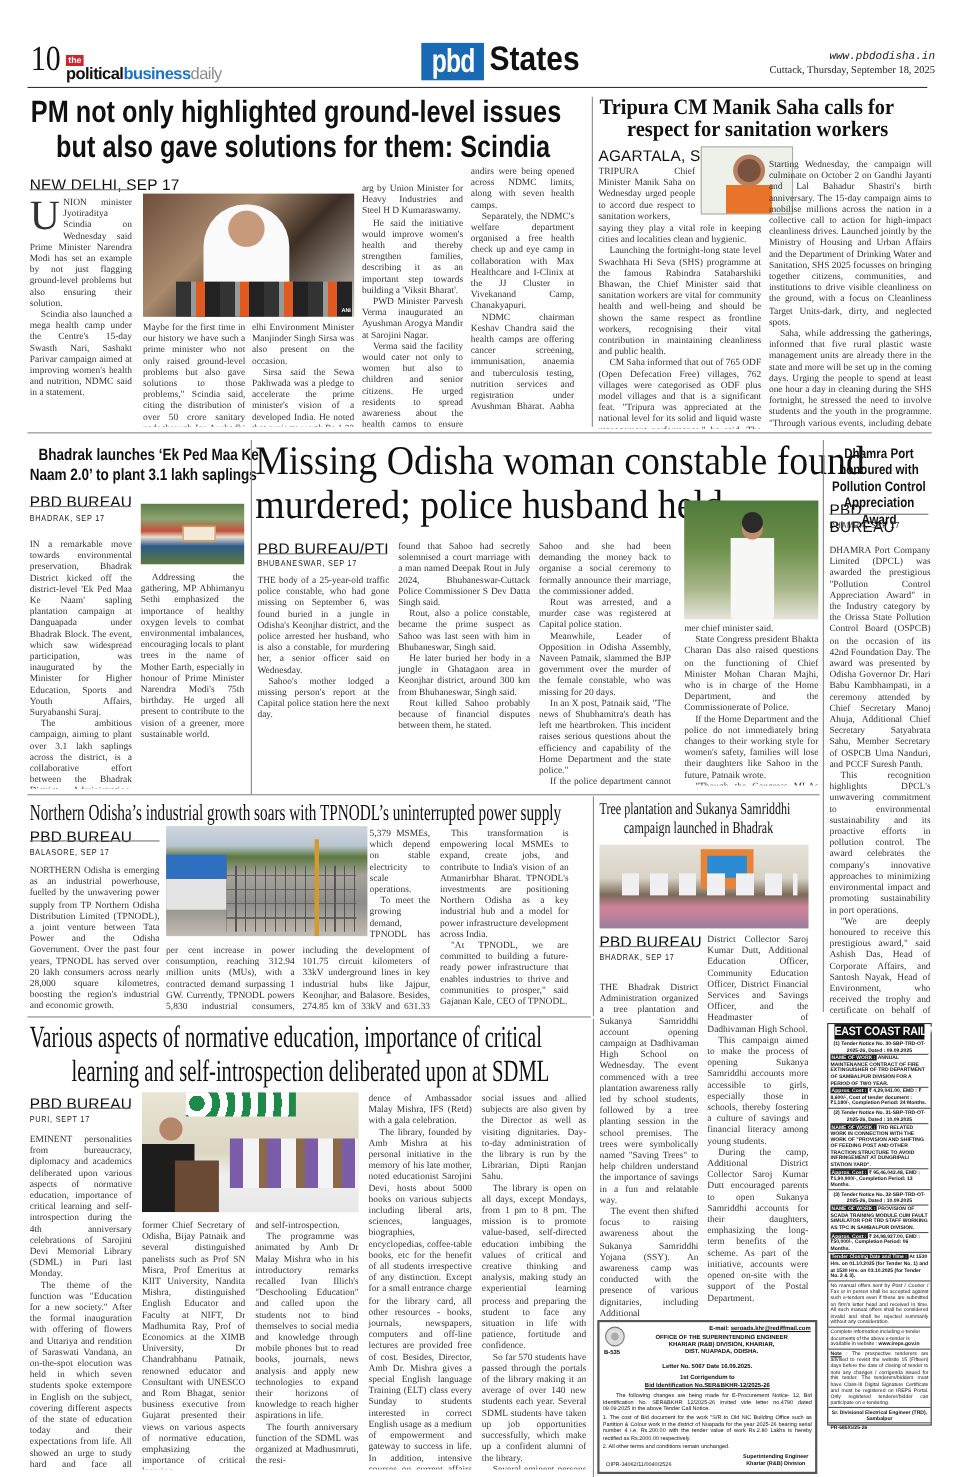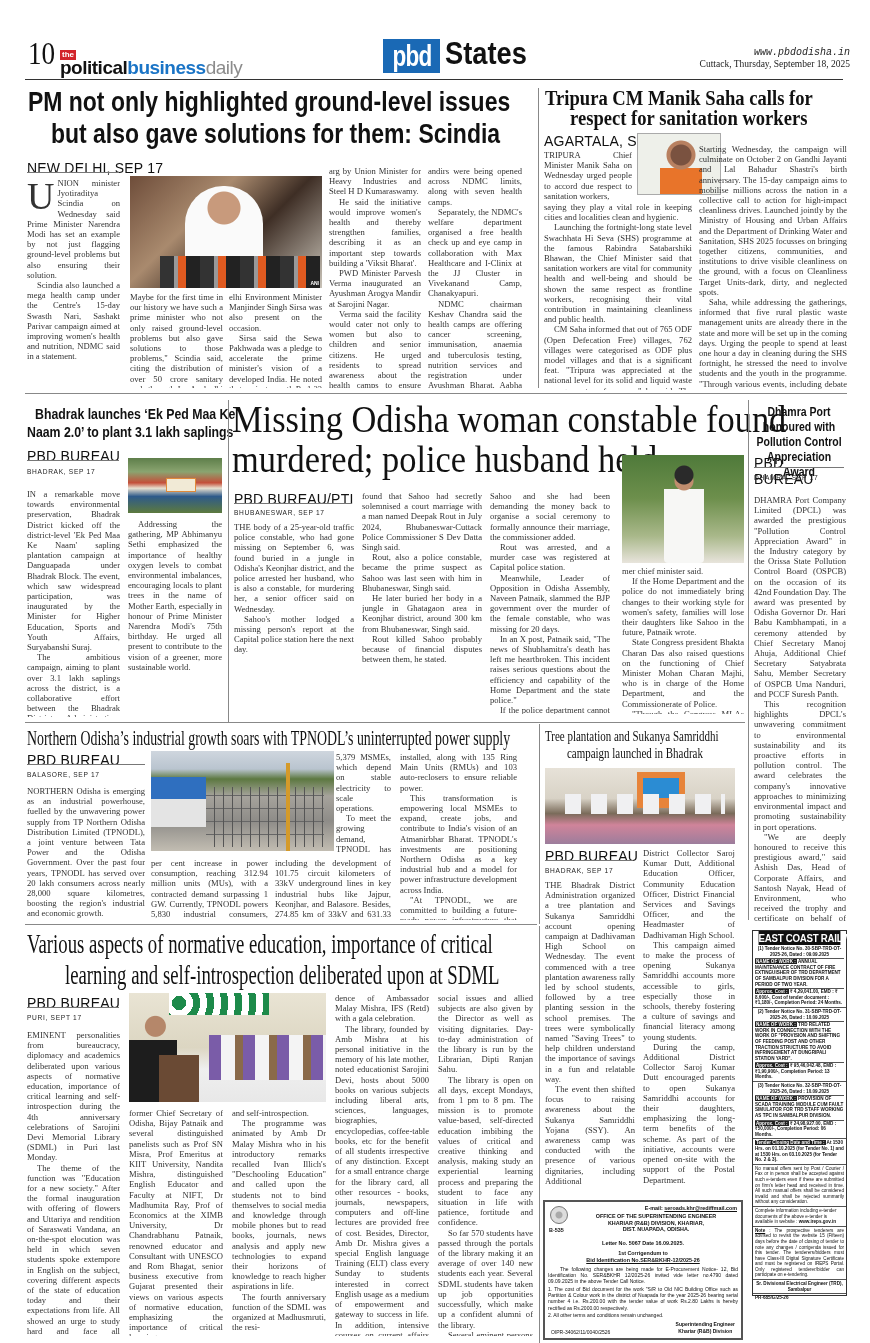--- a/index.html
+++ b/index.html
@@ -19,21 +19,21 @@
 .ad{font-family:"Liberation Sans",sans-serif;color:#111}
 .dropcap{float:left;font-size:38px;line-height:32px;margin:2px 3px 0 0;font-family:"Liberation Serif",serif}
 </style>
 </head>
 <body>
 
 <div class="abs" style="left:0;top:0;width:870px;height:82px">
   <div class="abs" style="left:28px;top:36px;font-family:'Liberation Serif',serif;font-size:32px;line-height:34px;color:#111;transform:scaleX(.85);transform-origin:left">10</div>
   <div class="abs" style="left:60px;top:42px;">
     <div style="display:inline-block;background:#d2232a;color:#fff;font-family:'Liberation Sans',sans-serif;font-weight:bold;font-size:8px;line-height:8px;padding:1px 2px">the</div>
-    <div style="font-family:'Liberation Sans',sans-serif;font-weight:bold;font-size:19px;line-height:15px;letter-spacing:-.5px;margin-top:-1px">
+    <div style="font-family:'Liberation Sans',sans-serif;font-weight:bold;font-size:15px;line-height:15px;letter-spacing:-.5px;margin-top:-1px">
       <span style="color:#111">political</span><span style="color:#1a74c6">business</span><span style="color:#8c8c8c;font-weight:normal">daily</span>
     </div>
   </div>
   <div class="abs" style="left:383px;top:39px;width:57px;height:34px;background:#1a69b5;display:flex;align-items:center;justify-content:center">
     <span style="font-family:'Liberation Sans',sans-serif;font-weight:bold;color:#fff;font-size:30px;line-height:30px;letter-spacing:-1px;transform:scaleX(.75);display:inline-block">pbd</span>
   </div>
   <div class="abs" style="left:445px;top:36px;font-family:'Liberation Sans',sans-serif;font-weight:bold;font-size:31px;line-height:36px;color:#111;transform:scaleX(.88);transform-origin:left">States</div>
   <div class="abs" style="right:20px;top:47px;font-family:Liberation Mono, monospace;font-style:italic;font-size:10px;color:#222">www.pbdodisha.in</div>
   <div class="abs" style="right:20px;top:59px;font-family:'Liberation Serif',serif;font-size:9.5px;color:#222">Cuttack, Thursday, September 18, 2025</div>
   <div class="abs rule" style="left:25px;top:79px;width:818px;height:1px"></div>
@@ -62,21 +62,21 @@
   <div class="abs txt" style="left:204px;top:206px;width:93px;height:96px">
       <p class="ni">elhi Environment Minister Manjinder Singh Sirsa was also present on the occasion.</p>
       <p>Sirsa said the Sewa Pakhwada was a pledge to accelerate the prime minister's vision of a developed India. He noted that projects worth Rs 1.23 lakh crore sanctioned by the Centre for Delhi would be taken up under the campaign.</p>
     </div>
   <div class="abs txt" style="left:304px;top:80px;width:92px;height:222px">
       <p class="ni">arg by Union Minister for Heavy Industries and Steel H D Kumaraswamy.</p>
       <p>He said the initiative would improve women's health and thereby strengthen families, describing it as an important step towards building a 'Viksit Bharat'.</p>
       <p>PWD Minister Parvesh Verma inaugurated an Ayushman Arogya Mandir at Sarojini Nagar.</p>
       <p>Verma said the facility would cater not only to women but also to children and senior citizens. He urged residents to spread awareness about the health camps to ensure maximum participation.</p>
     </div>
-  <div class="abs txt" style="left:403px;top:80px;width:94px;height:222px">
+  <div class="abs txt" style="left:403px;top:64px;width:94px;height:222px">
       <p class="ni">andirs were being opened across NDMC limits, along with seven health camps.</p>
       <p>Separately, the NDMC's welfare department organised a free health check up and eye camp in collaboration with Max Healthcare and I-Clinix at the JJ Cluster in Vivekanand Camp, Chanakyapuri.</p>
       <p>NDMC chairman Keshav Chandra said the health camps are offering cancer screening, immunisation, anaemia and tuberculosis testing, nutrition services and registration under Ayushman Bharat, Aabha and PM-JAY portals.</p>
     </div>
 </div>
 <div class="abs vrule" style="left:538px;top:88px;height:300px"></div>
 
 <div class="abs" style="left:542px;top:88px;width:305px;height:305px">
   <div class="abs hdn-serif" style="left:3px;top:0;font-size:20px;line-height:21px;white-space:nowrap;font-weight:bold;transform:scaleX(.93)">Tripura CM Manik Saha calls for</div>
   <div class="abs hdn-serif" style="left:28px;top:20px;font-size:20px;line-height:21px;white-space:nowrap;font-weight:bold;transform:scaleX(.93)">respect for sanitation workers</div>
@@ -139,22 +139,22 @@
       <p>Rout was arrested, and a murder case was registered at Capital police station.</p>
       <p>Meanwhile, Leader of Opposition in Odisha Assembly, Naveen Patnaik, slammed the BJP government over the murder of the female constable, who was missing for 20 days.</p>
       <p>In an X post, Patnaik said, "The news of Shubhamitra's death has left me heartbroken. This incident raises serious questions about the efficiency and capability of the Home Department and the state police."</p>
       <p>If the police department cannot locate one of its own female employees for 10 days, one can easily imagine the plight of ordinary citizens in the state, the for-</p>
     </div>
   <div class="abs photo" style="left:390px;top:55px;width:122px;height:108px;background:linear-gradient(180deg,#4f7a3a 0%,#6d8f4c 40%,#a9b88a 75%,#e8e4dc 100%)">
     <div style="position:absolute;left:42px;top:8px;width:40px;height:100px;border-radius:18px 18px 4px 4px;background:radial-gradient(circle at 50% 12%,#2a2a2a 0 9px,transparent 10px),radial-gradient(circle at 50% 18%,#c08d6e 0 9px,transparent 10px),linear-gradient(180deg,transparent 0 26px,#f7f7f5 26px 100%)"></div>
   </div>
   <div class="abs txt" style="left:390px;top:166px;width:122px;height:148px">
       <p class="ni">mer chief minister said.</p>
+      <p>State Congress president Bhakta Charan Das also raised questions on the functioning of Chief Minister Mohan Charan Majhi, who is in charge of the Home Department, and the Commissionerate of Police.</p>
       <p>If the Home Department and the police do not immediately bring changes to their working style for women's safety, families will lose their daughters like Sahoo in the future, Patnaik wrote.</p>
-      <p>State Congress president Bhakta Charan Das also raised questions on the functioning of Chief Minister Mohan Charan Majhi, who is in charge of the Home Department, and the Commissionerate of Police.</p>
       <p>"Though the Congress MLAs have been raising the crime against women issue in the state Assembly several times, we cannot see any seriousness from the government in the matter," Das said.</p>
     </div>
 </div>
 <div class="abs vrule" style="left:748px;top:400px;height:520px"></div>
 
 <div class="abs" style="left:752px;top:405px;width:94px;height:520px">
   <div class="abs hdn-cond" style="left:0;top:0;width:112px;font-size:12.5px;line-height:15px;text-align:center;transform:scaleX(.84)">Dhamra Port honoured with Pollution Control Appreciation Award</div>
   <div class="abs byl" style="left:2px;top:50px">PBD BUREAU</div>
   <div class="abs rule" style="left:2px;top:62px;width:90px;height:1px;background:#777"></div>
   <div class="abs dl" style="left:2px;top:68px">DHAMRA, SEP 17</div>
@@ -185,40 +185,39 @@
       <p class="ni">per cent increase in power consumption, reaching 312.94 million units (MUs), with a contracted demand surpassing 1 GW. Currently, TPNODL powers 5,830 industrial consumers, including 451 large industries and over</p>
     </div>
   <div class="abs txt" style="left:311px;top:26px;width:55px;height:104px">
       <p class="ni">5,379 MSMEs, which depend on stable electricity to scale operations.</p>
       <p>To meet the growing demand, TPNODL has undertaken significant infrastructure upgrades,</p>
     </div>
   <div class="abs txt" style="left:250px;top:132px;width:116px;height:62px">
       <p class="ni">including the development of 101.75 circuit kilometers of 33kV underground lines in key industrial hubs like Jajpur, Keonjhar, and Balasore. Besides, 274.85 km of 33kV and 631.33 km of 11kV overhead lines have been</p>
     </div>
   <div class="abs txt" style="left:375px;top:26px;width:117px;height:168px">
-      <p class="ni">installed, along with 135 Ring Main Units (RMUs) and 103 auto-reclosers to ensure reliable power.</p>
       <p>This transformation is empowering local MSMEs to expand, create jobs, and contribute to India's vision of an Atmanirbhar Bharat. TPNODL's investments are positioning Northern Odisha as a key industrial hub and a model for power infrastructure development across India.</p>
       <p>"At TPNODL, we are committed to building a future-ready power infrastructure that enables industries to thrive and communities to prosper," said Gajanan Kale, CEO of TPNODL.</p>
     </div>
 </div>
 <div class="abs vrule" style="left:539px;top:724px;height:200px"></div>
 
 <div class="abs" style="left:543px;top:728px;width:202px;height:470px">
   <div class="abs hdn-serif" style="left:2px;top:0;font-size:15px;line-height:17px;white-space:nowrap;transform:scaleX(.73)">Tree plantation and Sukanya Samriddhi</div>
   <div class="abs hdn-serif" style="left:24px;top:17px;font-size:15px;line-height:17px;white-space:nowrap;transform:scaleX(.73)">campaign launched in Bhadrak</div>
   <div class="abs photo" style="left:2px;top:40px;width:190px;height:76px;background:linear-gradient(180deg,#e7e2d8 0%,#d8d2c6 40%,#7a6b5a 60%,#d0849a 75%,#9c7d9c 100%)">
     <div style="position:absolute;left:92px;top:4px;width:48px;height:36px;background:#e7843a">
         <div style="margin:6px 6px;height:20px;background:#2b8cd3"></div>
       </div>
     <div style="position:absolute;left:20px;top:26px;width:160px;height:20px;background:repeating-linear-gradient(90deg,#f0f0f2 0 16px,transparent 16px 26px)"></div>
   </div>
   <div class="abs byl" style="left:2px;top:120px">PBD BUREAU</div>
   <div class="abs rule" style="left:2px;top:132px;width:88px;height:1px;background:#777"></div>
   <div class="abs dl" style="left:2px;top:138px">BHADRAK, SEP 17</div>
-  <div class="abs txt" style="left:2px;top:152px;width:90px;height:312px">
+  <div class="abs txt" style="left:2px;top:164px;width:90px;height:312px">
       <p class="ni">THE Bhadrak District Administration organized a tree plantation and Sukanya Samriddhi account opening campaign at Dadhivaman High School on Wednesday. The event commenced with a tree plantation awareness rally led by school students, followed by a tree planting session in the school premises. The trees were symbolically named "Saving Trees" to help children understand the importance of savings in a fun and relatable way.</p>
       <p>The event then shifted focus to raising awareness about the Sukanya Samriddhi Yojana (SSY). An awareness camp was conducted with the presence of various dignitaries, including Additional</p>
     </div>
   <div class="abs txt" style="left:100px;top:120px;width:92px;height:344px">
       <p class="ni">District Collector Saroj Kumar Dutt, Additional Education Officer, Community Education Officer, District Financial Services and Savings Officer, and the Headmaster of Dadhivaman High School.</p>
       <p>This campaign aimed to make the process of opening Sukanya Samriddhi accounts more accessible to girls, especially those in schools, thereby fostering a culture of savings and financial literacy among young students.</p>
       <p>During the camp, Additional District Collector Saroj Kumar Dutt encouraged parents to open Sukanya Samriddhi accounts for their daughters, emphasizing the long-term benefits of the scheme. As part of the initiative, accounts were opened on-site with the support of the Postal Department.</p>
     </div>
 </div>
 

